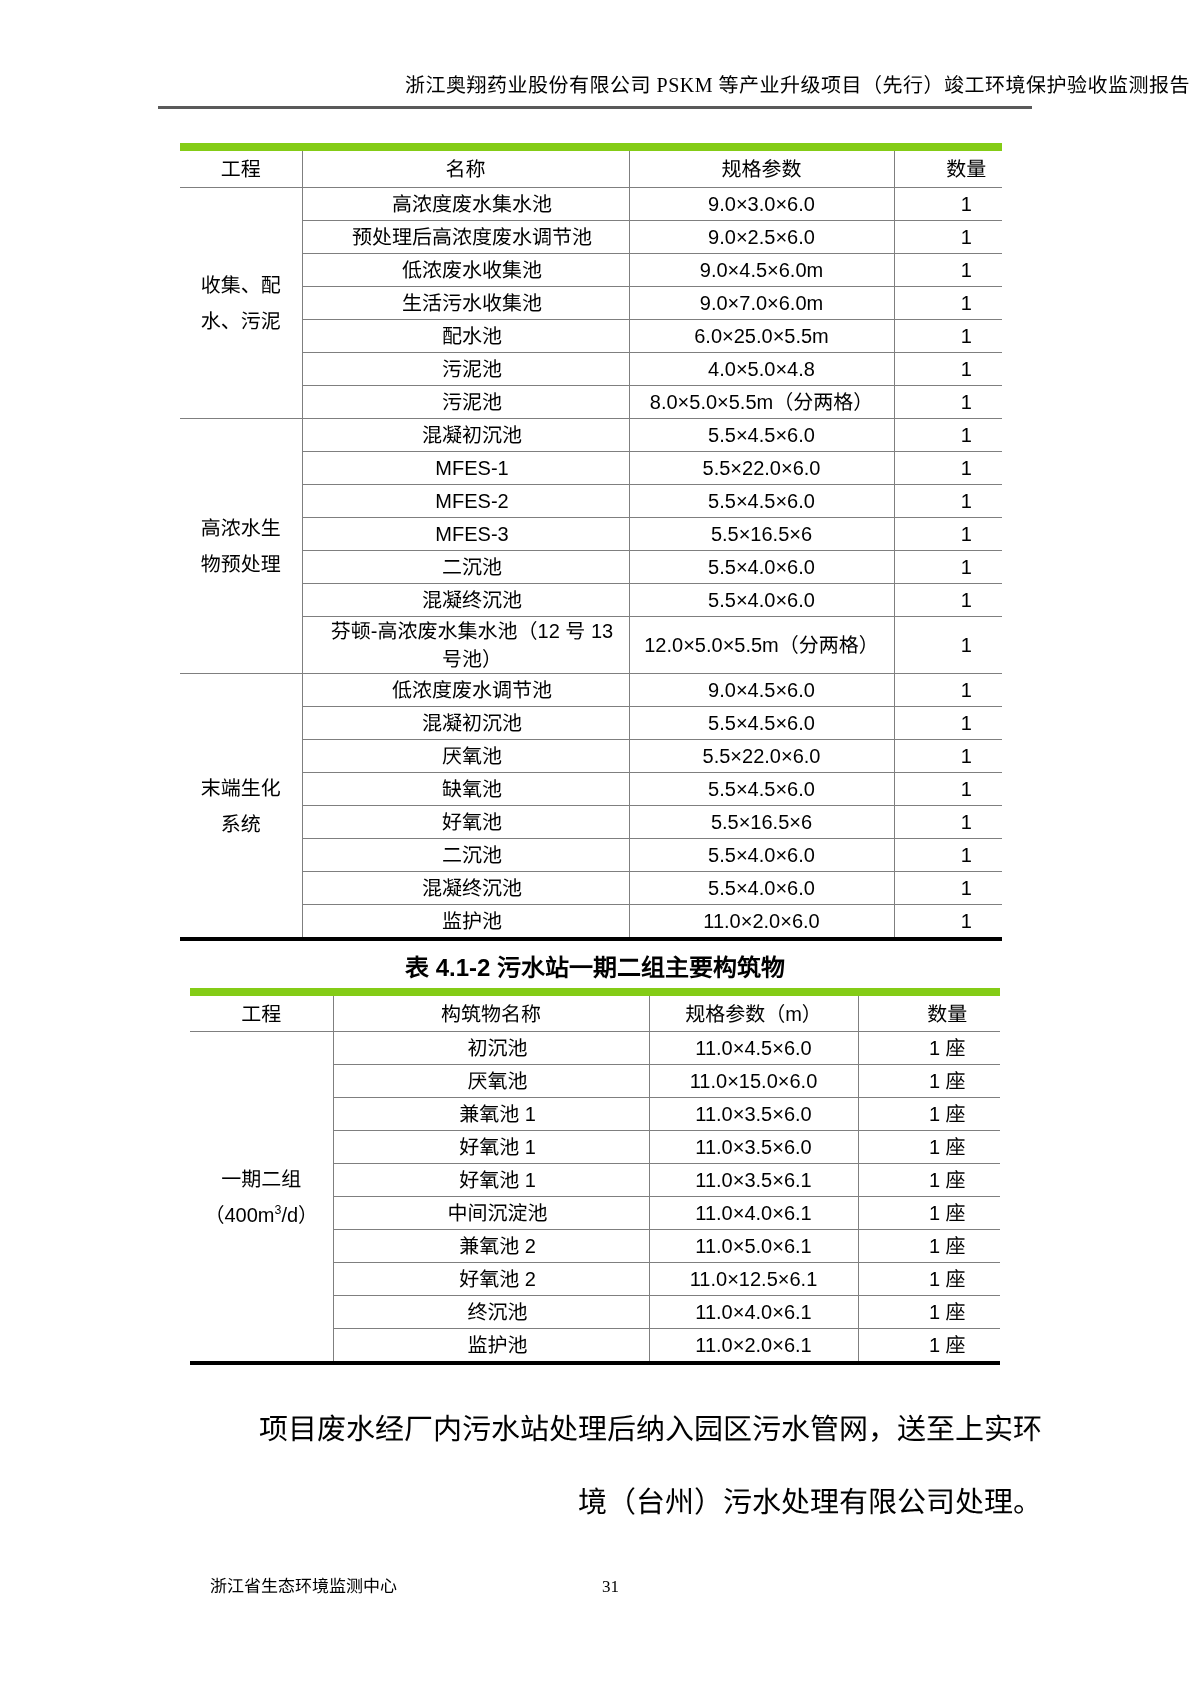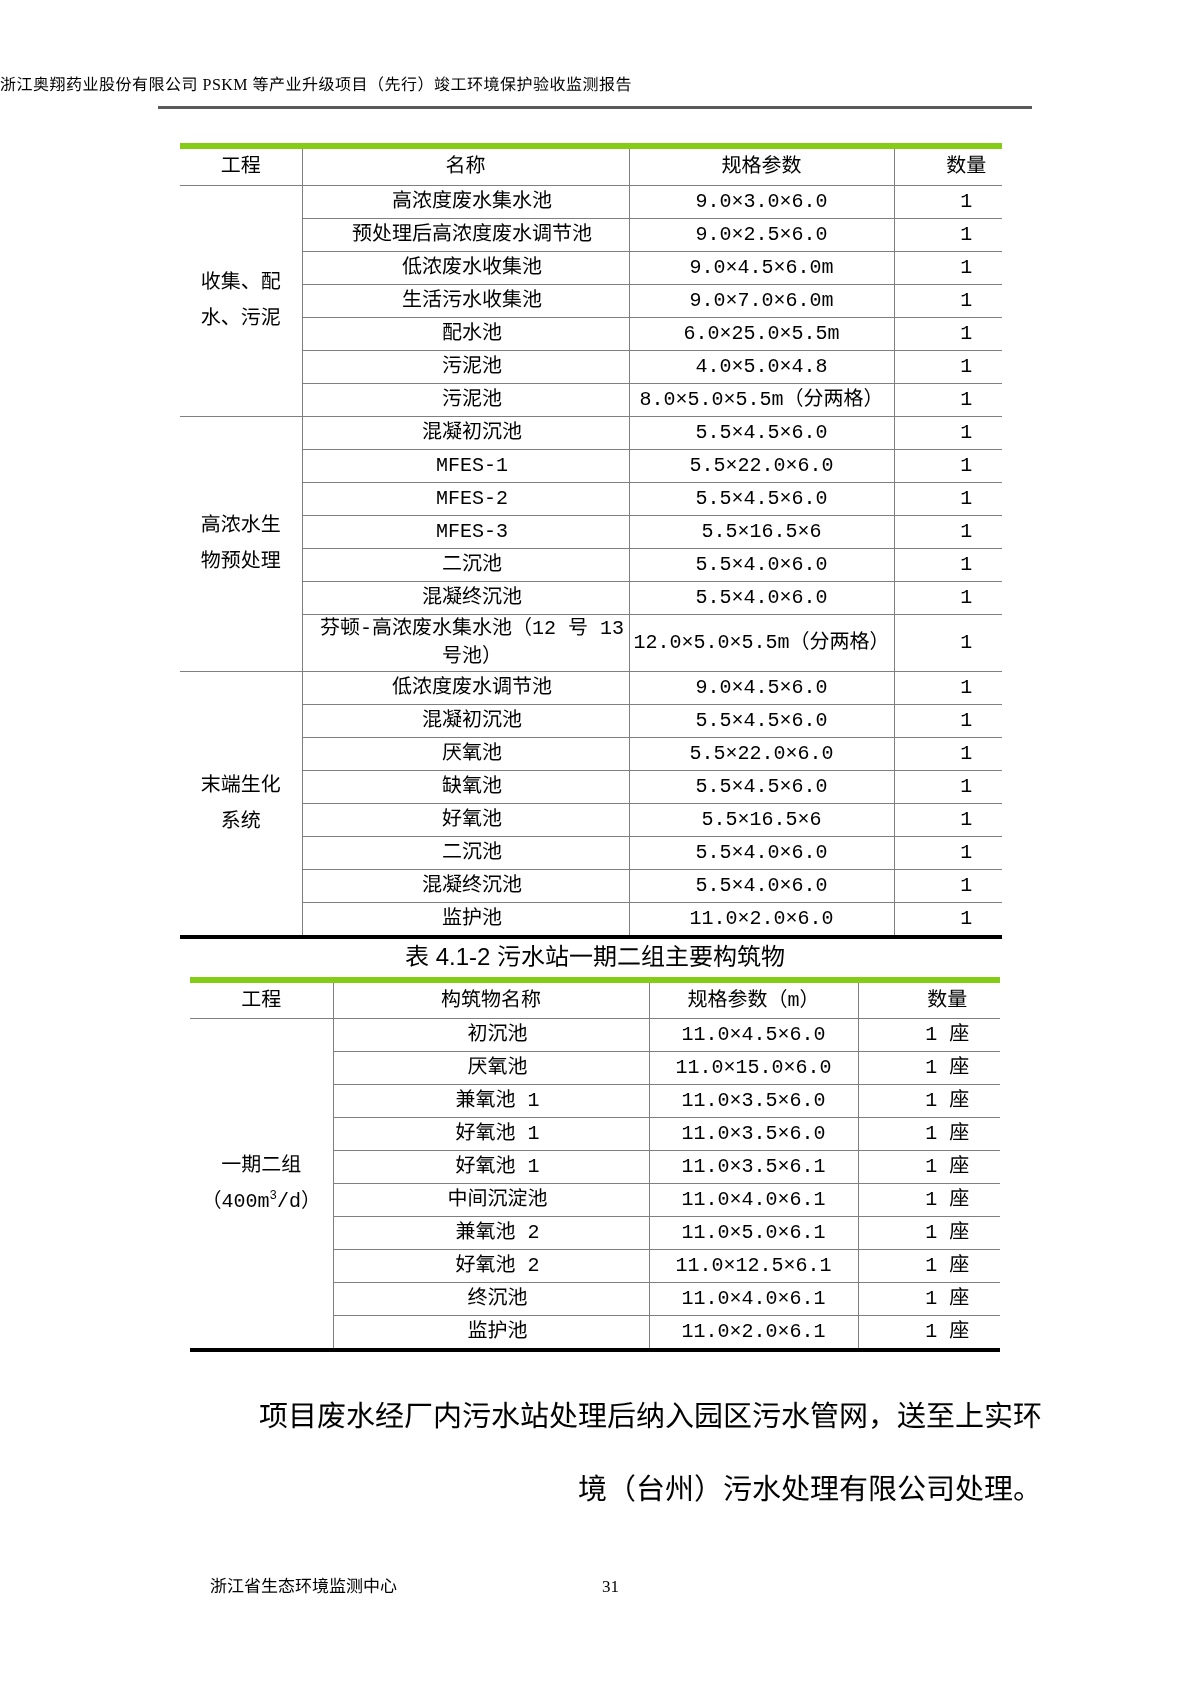--- a/index.html
+++ b/index.html
@@ -11,38 +11,38 @@
   body {
     width: 1190px;
     height: 1683px;
     position: relative;
     font-family: "Liberation Serif", serif;
     overflow: hidden;
   }
   
   .doc-header-title {
     padding-top: 72px;
-    text-align: left;
-    font-size: 16px;
+    text-align: right;
+    font-size: 20px;
     line-height: 26px;
     letter-spacing: 0.5px;
   }
   .doc-header-rule {
     width: 874px;
     height: 3px;
     background: #5a5a5a;
     margin: 8px 0 0 158px;
   }
   
   table {
     border-collapse: collapse;
     table-layout: fixed;
-    border-top: 6px solid #84cc16;
+    border-top: 8px solid #84cc16;
     border-bottom: 4px solid #000;
-    font-family: Liberation Mono, monospace;
+    font-family: Liberation Sans, sans-serif;
     font-size: 20px;
   }
   th, td {
     border: 1px solid #7f7f7f;
     text-align: center;
     vertical-align: middle;
     padding: 0 2px;
     font-weight: normal;
     line-height: 1.4;
   }
@@ -59,24 +59,24 @@
     line-height: 1.8;
   }
   .cell-name { white-space: pre-line; padding-left: 15px; }
   sup {
     font-size: 62%;
     vertical-align: super;
     line-height: 0;
   }
   
   .t2-title {
-    margin-top: 3px;
+    margin-top: 12px;
     text-align: center;
     font-family: "Liberation Sans", sans-serif;
-    font-weight: normal;
+    font-weight: bold;
     font-size: 24px;
     line-height: 30px;
   }
   
   .body-paragraph {
     width: 892px;
     margin: 28px 0 0 150px;
     font-size: 29px;
     line-height: 73px;
     text-indent: 58px;

